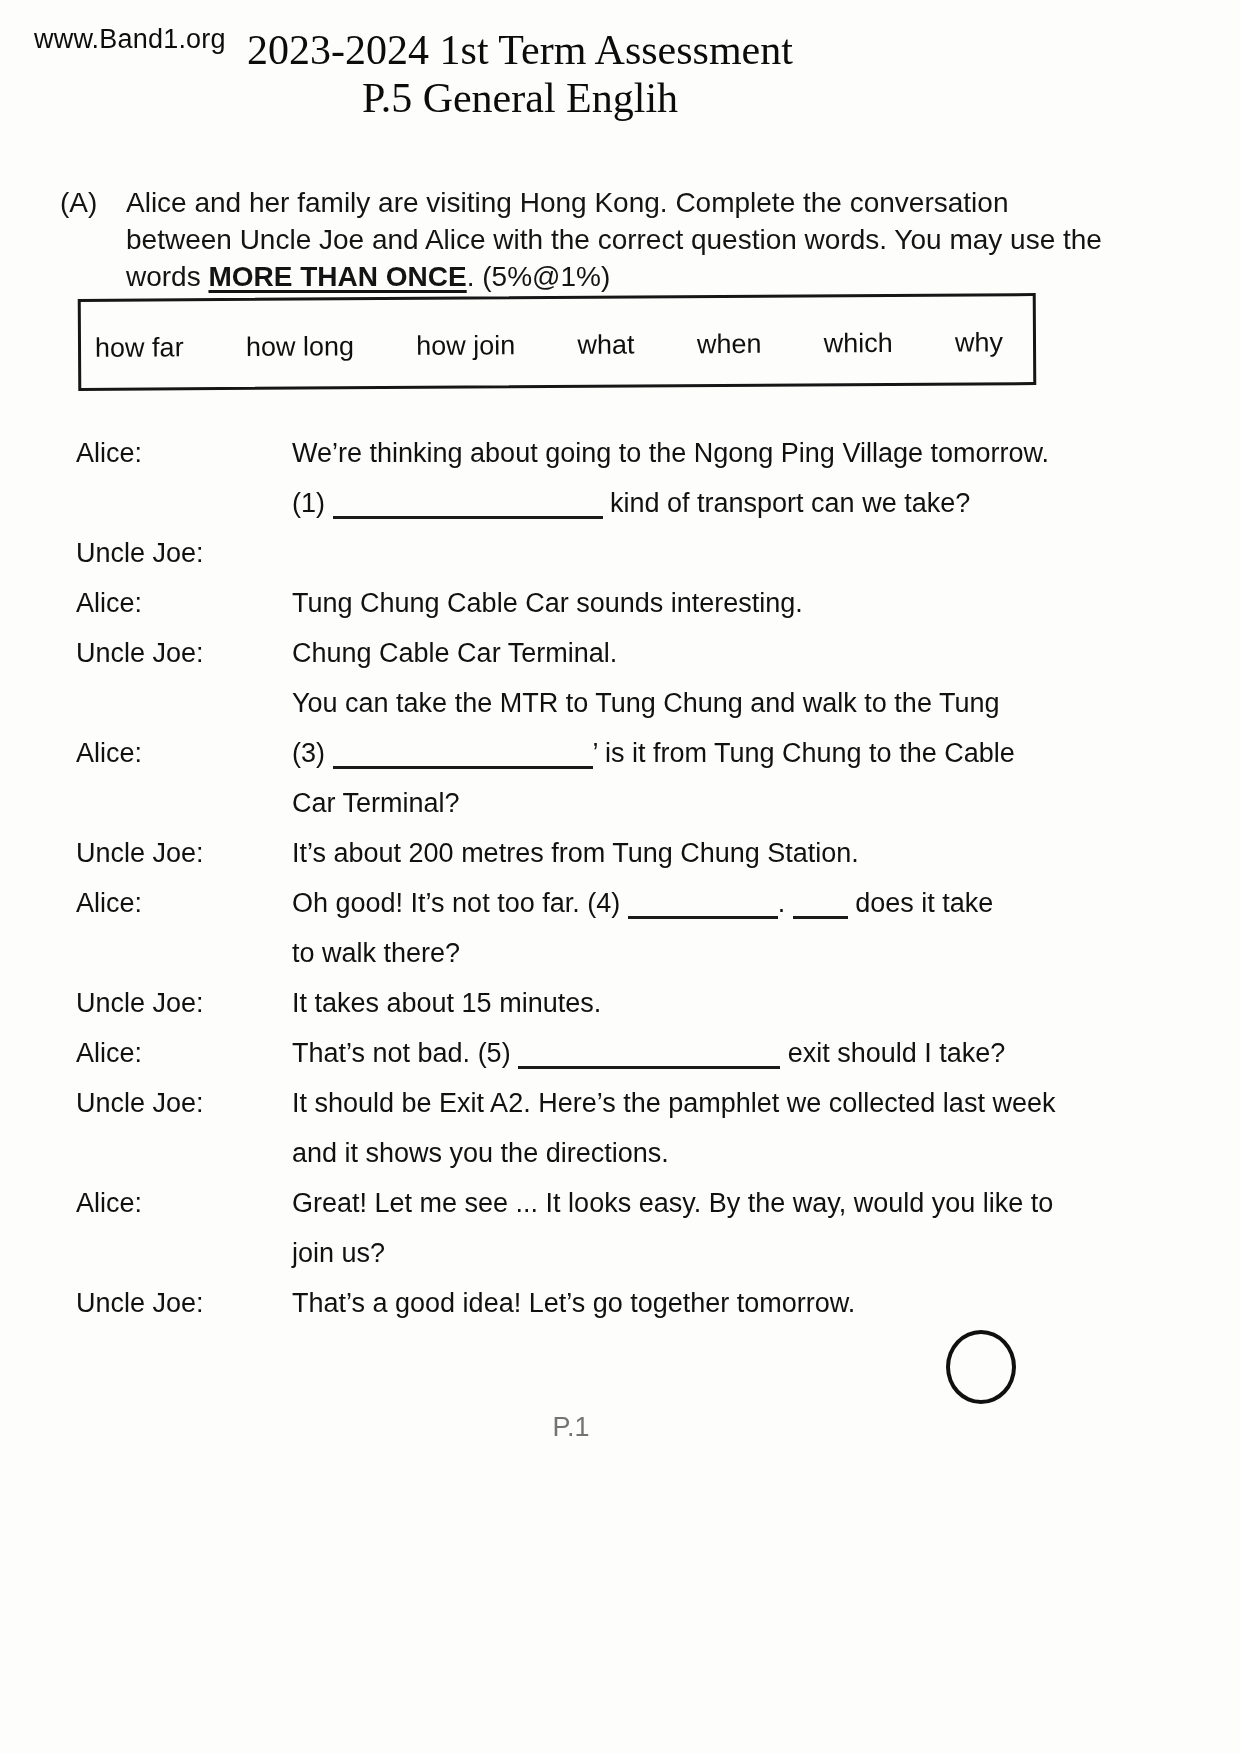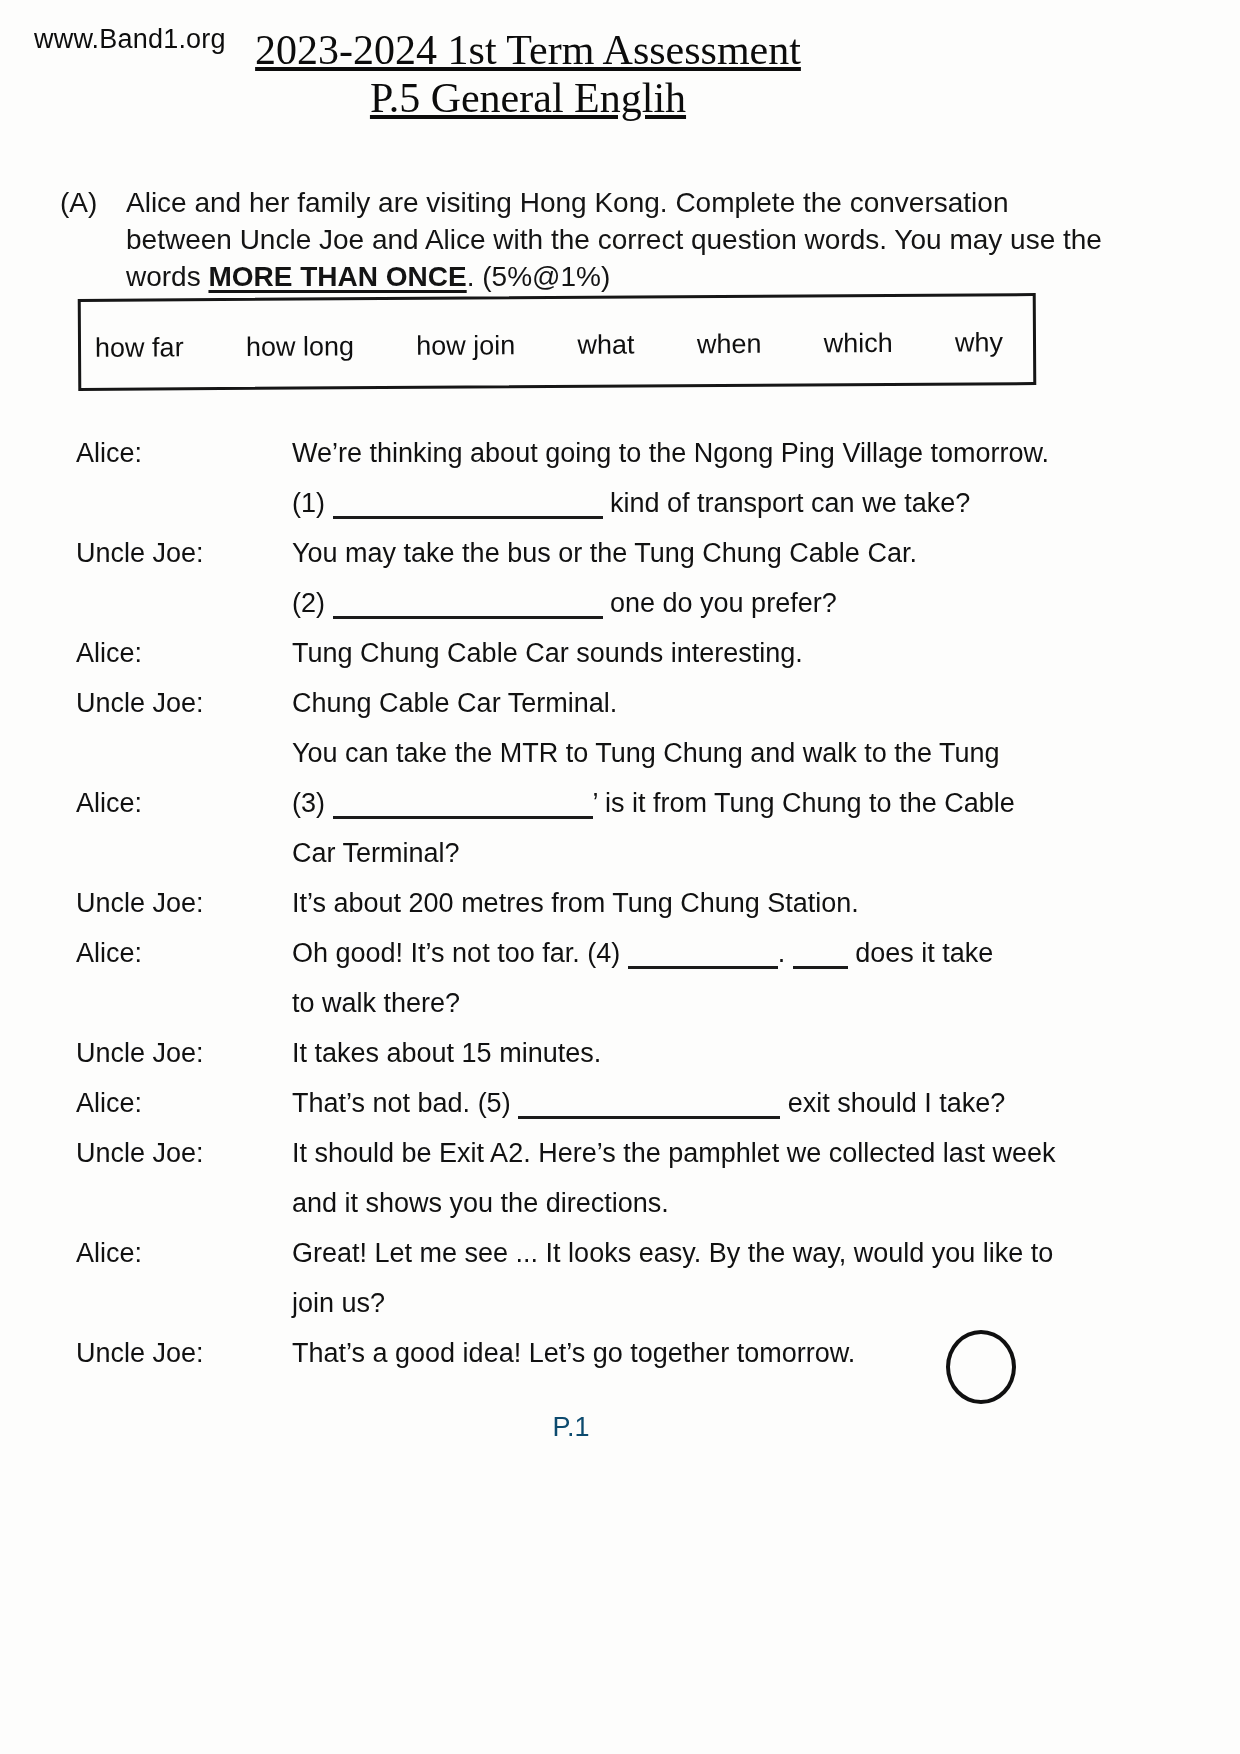--- a/index.html
+++ b/index.html
@@ -10,26 +10,25 @@
     background:#fdfdfc;
     font-family:"Liberation Sans", sans-serif;
     color:#141414;
     overflow:hidden;
   }
   .watermark {
     position:absolute; top:24px; left:34px;
     font-size:27px; letter-spacing:0.2px; color:#0d0d0d;
   }
   .title-block {
-    position:absolute; top:26px; left:8px; width:1040px;
+    position:absolute; top:26px; left:0; width:1040px;
     text-align:center;
     font-family:"Liberation Serif", serif;
     font-size:42px; line-height:48px;
     color:#0c0c0c;
-    text-decoration:underline;
   }
   .instructions {
     position:absolute; top:184px; left:60px; width:1080px;
     font-size:28px; line-height:37px;
     display:flex;
   }
   .instr-label { flex:none; width:46px; }
   .iline { white-space:nowrap;margin-left:20px; }
   .bold-underline {
     font-weight:bold;
@@ -54,21 +53,21 @@
   .speech { flex:1; }
   .line { line-height:50px; white-space:nowrap; }
   .blank {
     display:inline-block;
     border-bottom:3px solid #1b1b1b;
     height:26px;
     vertical-align:-7px;
   }
   .footer-page {
     position:absolute; top:1412px; left:0; width:1142px;
-    text-align:center; font-size:27px; color:#0c4a6e;
+    text-align:center; font-size:27px; color:#737373;
   }
   .mark-circle {
     position:absolute; left:946px; top:1330px;
     width:62px; height:66px;
     border:4px solid #101010; border-radius:50%;
     background:transparent;
   }
 </style>
 </head>
 <body>
@@ -104,24 +103,20 @@
   <div class="convo">
       <div class="turn">
         <div class="speaker">Alice:</div>
         <div class="speech">
           <div class="line"><span>We’re thinking about going to the Ngong Ping Village tomorrow.</span></div>
           <div class="line"><span>(1) </span><span class="blank" style="width: 270px;"></span><span> kind of transport can we take?</span></div>
         </div>
       </div>
       <div class="turn">
         <div class="speaker">Uncle Joe:</div>
-        <div class="speech">
-          <div class="line"><span>You may take the bus or the Tung Chung Cable Car.</span></div>
-          <div class="line"><span>(2) </span><span class="blank" style="width: 270px;"></span><span> one do you prefer?</span></div>
-        </div>
       </div>
       <div class="turn">
         <div class="speaker">Alice:</div>
         <div class="speech">
           <div class="line"><span>Tung Chung Cable Car sounds interesting.</span></div>
         </div>
       </div>
       <div class="turn">
         <div class="speaker">Uncle Joe:</div>
         <div class="speech">

